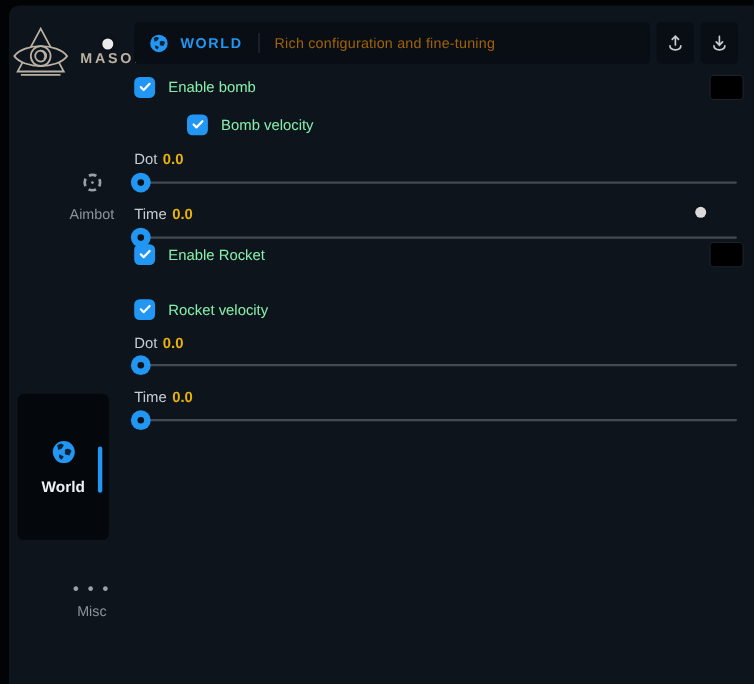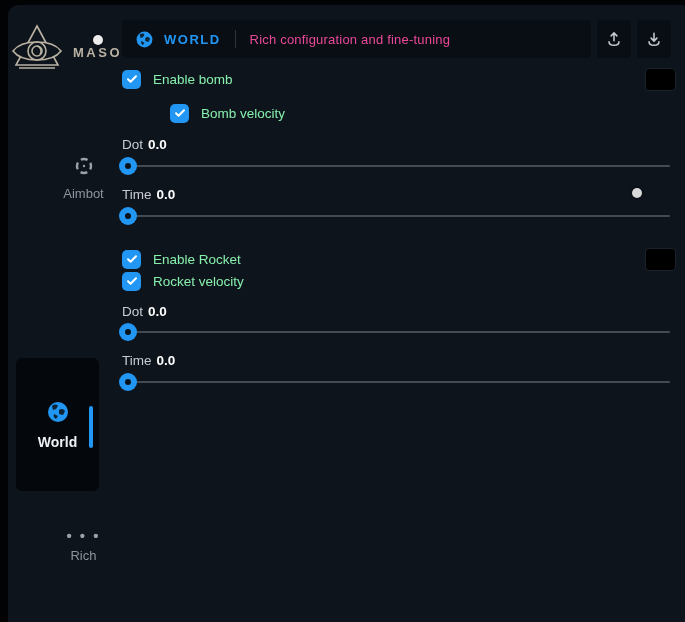--- a/index.html
+++ b/index.html
@@ -37,36 +37,36 @@
                 background:#2196f3; border-radius:2px; }
   .ellipsis { color:#9aa1ab; font-size:15px; font-weight:bold; letter-spacing:2px; line-height:14px; }
   
   .content { position:absolute; left:106px; top:0; right:0; bottom:0; }
   .header { position:absolute; left:8px; right:14px; top:15px; height:38px;
             display:flex; gap:6px; align-items:stretch; }
   .header-bar { flex:1; background:#090e15; border-radius:4px;
                 display:flex; align-items:center; padding:0 13px; gap:10px; }
   .header-title { color:#2196f3; font-size:13px; font-weight:bold; letter-spacing:1.5px; }
   .header-divider { width:1px; height:18px; background:#2b333d; margin:0 4px; }
-  .header-subtitle { color:#ec4899; font-size:13px; letter-spacing:0.2px; }
+  .header-subtitle { color:#a16207; font-size:13px; letter-spacing:0.2px; }
   .icon-btn { width:34px; background:#090e15; border-radius:4px;
               display:flex; align-items:center; justify-content:center; cursor:pointer; }
   
   .cb-row { position:absolute; left:8px; right:9px; height:22px;
             display:flex; align-items:center; gap:12px; }
   .cb-row.r1 { top:63px; }  .cb-row.r2 { top:97px;padding-left:48px; }
-  .cb-row.r3 { top:243px; } .cb-row.r4 { top:265px; }
+  .cb-row.r3 { top:215px; } .cb-row.r4 { top:265px; }
   .checkbox { width:19px; height:19px; border-radius:5px; background:#2196f3;
               display:flex; align-items:center; justify-content:center; cursor:pointer;
               flex:0 0 auto; }
   .cb-label { color:#86efac; font-size:13.5px; }
   .swatch { margin-left:auto; width:31px; height:23px; background:#000;
             border:1px solid #1b222b; border-radius:4px; cursor:pointer; }
   .sl-label { position:absolute; left:8px; height:16px; font-size:13.5px; color:#c8ccd2; }
-  .sl-label .val { color:#ffffff; margin-left:5px; font-weight:bold; }
+  .sl-label .val { color:#eab308; margin-left:5px; font-weight:bold; }
   .sl-label.l1 { top:132px; } .sl-label.l2 { top:182px; }
   .sl-label.l3 { top:299px; } .sl-label.l4 { top:348px; }
   .slider { position:absolute; left:8px; right:15px; height:18px; cursor:pointer; }
   .slider.s1 { top:152px; } .slider.s2 { top:202px; }
   .slider.s3 { top:318px; } .slider.s4 { top:368px; }
   .track { position:absolute; left:0; right:0; top:8px; height:2px;
            background:#424a53; border-radius:1px; }
   .thumb { position:absolute; left:-3px; top:0; width:18px; height:18px;
            border-radius:50%; background:#2196f3;
            display:flex; align-items:center; justify-content:center; }
@@ -115,21 +115,21 @@
           <circle cx="12" cy="12" r="10" fill="#2196f3"></circle>
           <path d="M6 6 C8 4,11 4,12 6 L10 9 L7 10 Z M13 10 C15 8,18 9,19 11 L17 15 L13 14 Z M8 14 L12 16 L10 19 C8 18,7 16,8 14 Z" fill="#0b2436"></path>
         </svg>
       </span>
       <span class="lbl">World</span>
       <div class="active-bar"></div>
     </div>
 
     <div class="side-item misc">
       <span class="ellipsis">•&nbsp;•&nbsp;•</span>
-      <span class="lbl">Rich</span>
+      <span class="lbl">Misc</span>
     </div>
   </div>
 
   <div class="content">
 
     <div class="header">
       <div class="header-bar">
         <span style="display:flex">
           <svg width="19" height="19" viewBox="0 0 24 24">
             <circle cx="12" cy="12" r="10" fill="#2196f3"></circle>

